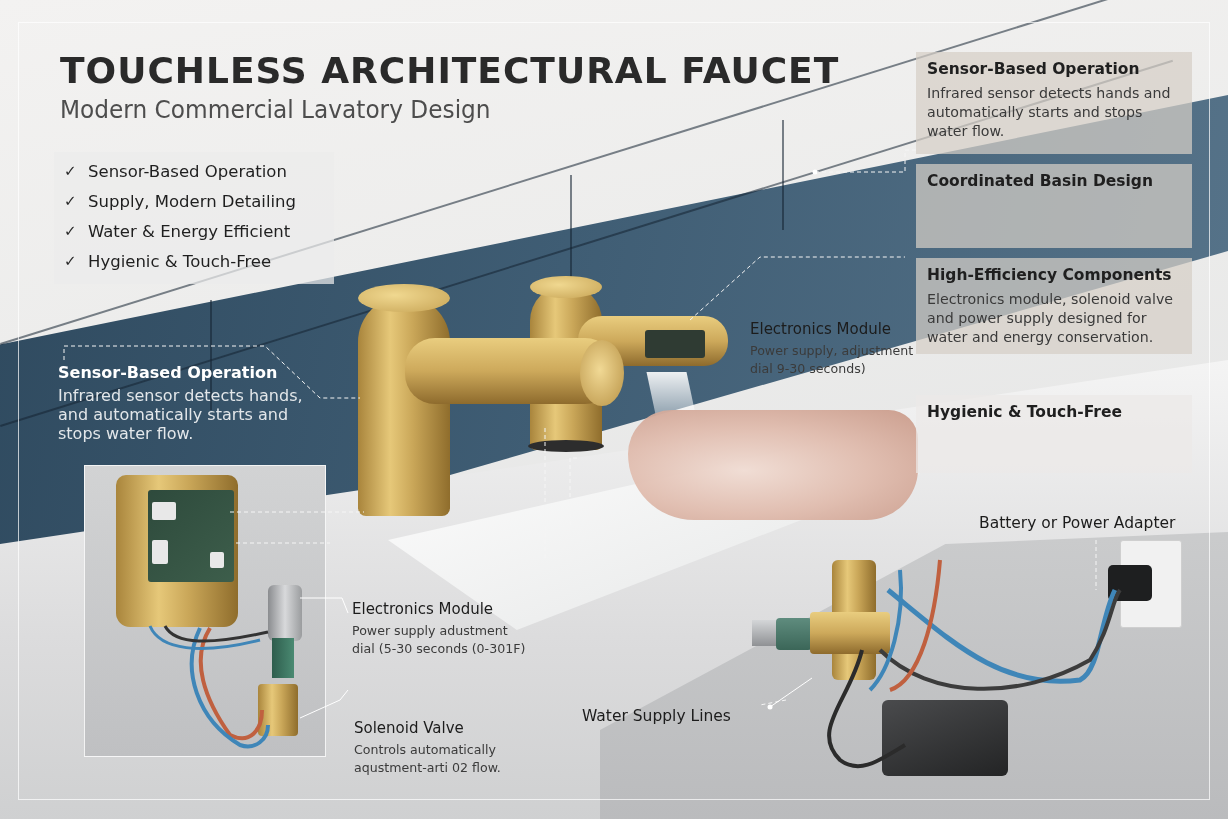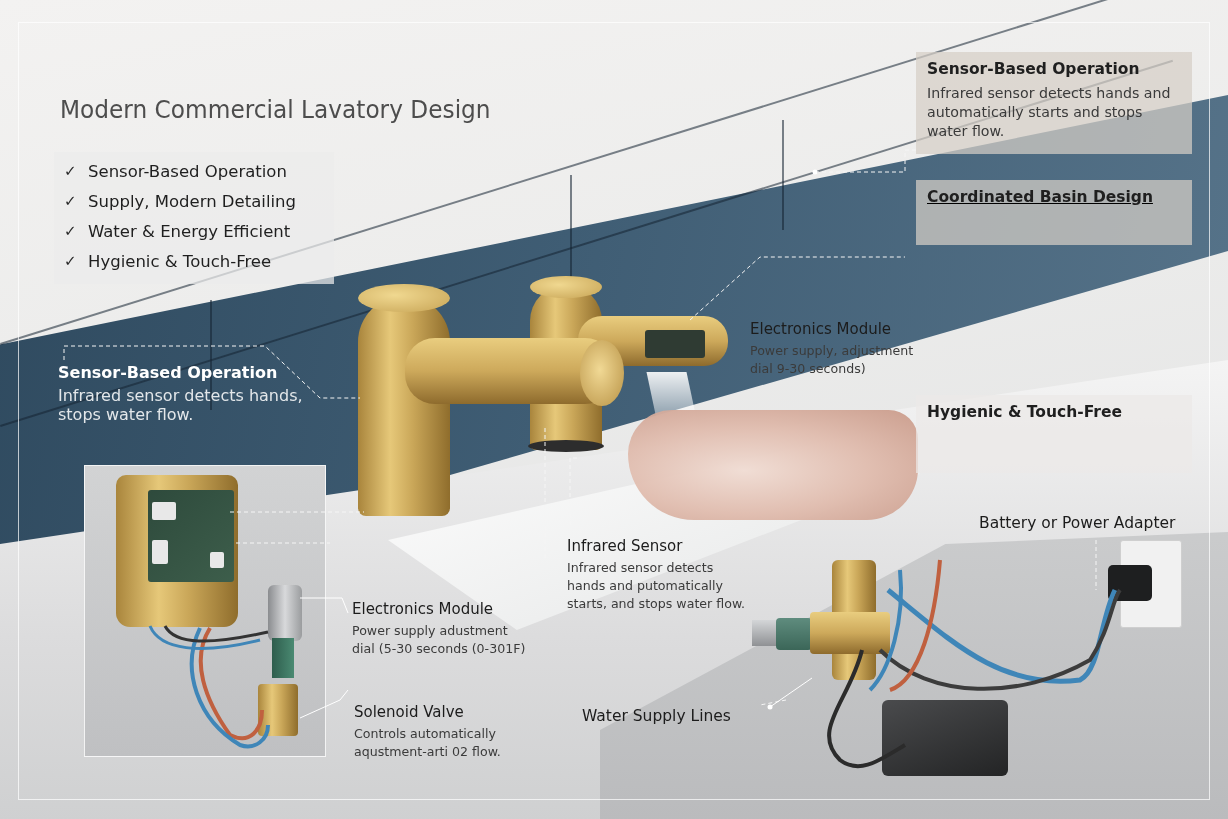--- a/index.html
+++ b/index.html
@@ -152,20 +152,21 @@
     </g>
     <g stroke="#ffffff" stroke-width="1" fill="none">
       <path d="M300 598 L342 598 L348 613"></path>
       <path d="M300 718 L340 700 L348 690"></path>
       <path d="M812 678 L770 707"></path>
     </g>
     <circle cx="815" cy="172" r="2.5" fill="#ffffff"></circle>
     <circle cx="770" cy="707" r="2.5" fill="#ffffff"></circle>
   </svg>
 
+  <div class="title">TOUCHLESS ARCHITECTURAL FAUCET</div>
   <div class="subtitle">Modern Commercial Lavatory Design</div>
 
   <div class="checklist">
     <div class="check-item">
       <span class="check-icon">✓</span>
       <span>Sensor-Based Operation</span>
     </div>
     <div class="check-item">
       <span class="check-icon">✓</span>
       <span>Supply, Modern Detailing</span>
@@ -177,53 +178,52 @@
     <div class="check-item">
       <span class="check-icon">✓</span>
       <span>Hygienic &amp; Touch-Free</span>
     </div>
   </div>
 
   <div class="card" style="top:52px;height:102px;">
     <h3>Sensor-Based Operation</h3>
     <p>Infrared sensor detects hands and automatically starts and stops water flow.</p>
   </div>
-  <div class="card" style="top:180px;height:65px;text-decoration:underline;">
+  <div class="card" style="top:164px;height:84px;">
     <h3>Coordinated Basin Design</h3>
+  </div>
+  <div class="card" style="top:258px;height:96px;">
+    <h3>High-Efficiency Components</h3>
+    <p>Electronics module, solenoid valve and power supply designed for water and energy conservation.</p>
   </div>
   <div class="card c4" style="top:395px;height:78px;">
     <h3>Hygienic &amp; Touch-Free</h3>
   </div>
 
   <div class="callout dark" style="left:58px;top:363px;">
     <h4>Sensor-Based Operation</h4>
     <p>Infrared sensor detects hands,</p>
+    <p>and automatically starts and</p>
     <p>stops water flow.</p>
   </div>
 
   <div class="callout" style="left:750px;top:320px;">
     <h4>Electronics Module</h4>
     <p>Power supply, adjustment</p>
     <p>dial 9-30 seconds)</p>
   </div>
 
-  <div class="callout" style="left:567px;top:537px;">
-    <h4>Infrared Sensor</h4>
-    <p>Infrared sensor detects</p>
-    <p>hands and putomatically</p>
-    <p>starts, and stops water flow.</p>
-  </div>
 
   <div class="callout" style="left:352px;top:600px;">
     <h4>Electronics Module</h4>
     <p>Power supply adustment</p>
     <p>dial (5-30 seconds (0-301F)</p>
   </div>
 
-  <div class="callout" style="left:354px;top:703px;">
+  <div class="callout" style="left:354px;top:719px;">
     <h4>Solenoid Valve</h4>
     <p>Controls automatically</p>
     <p>aqustment-arti 02 flow.</p>
   </div>
 
   <div class="label-only" style="left:582px;top:707px;">Water Supply Lines</div>
   <div class="label-only" style="left:979px;top:514px;">Battery or Power Adapter</div>
 
   <div class="frame"></div>
 </div>

